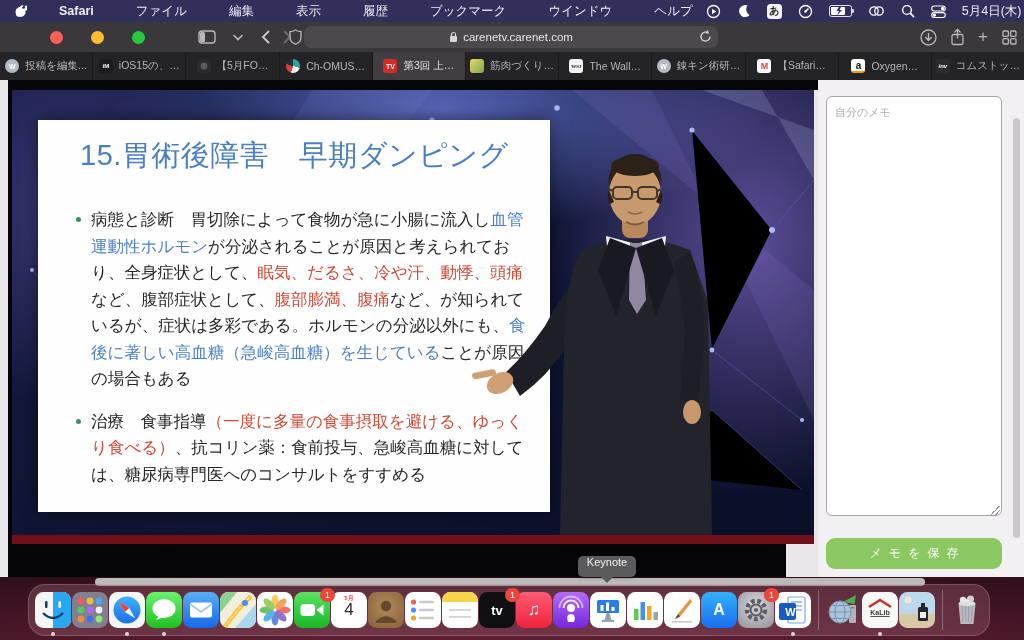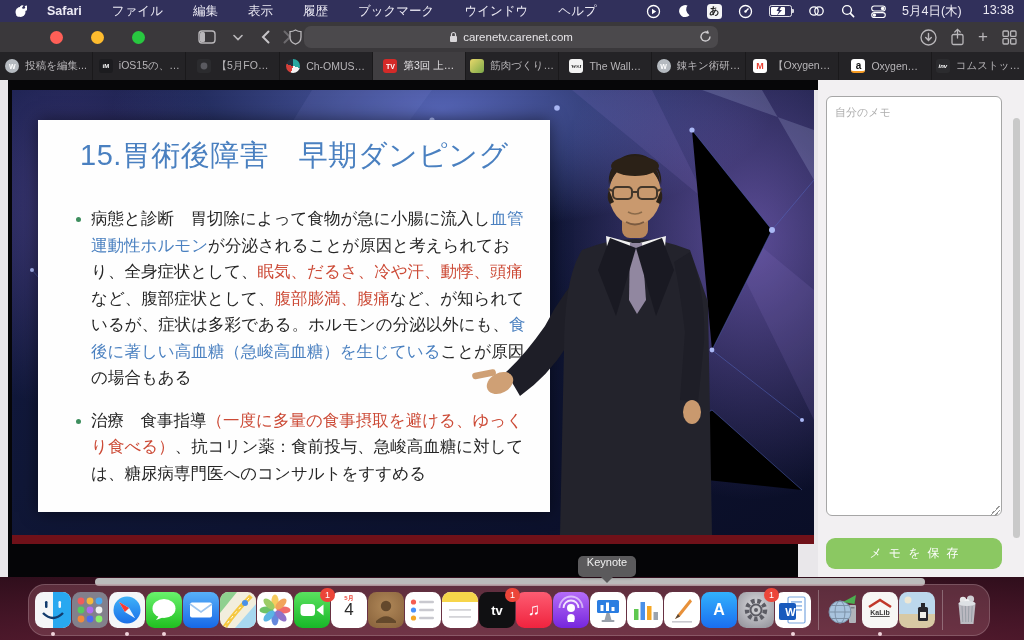--- a/index.html
+++ b/index.html
@@ -1,21 +1,21 @@
 <!DOCTYPE html>
 <html><head>
 <meta charset="utf-8">
 <style>
   html,body{margin:0;padding:0;background:#000;}
   #screen{position:relative;width:1024px;height:640px;overflow:hidden;
     font-family:"Liberation Sans","DejaVu Sans",sans-serif;background:#e9e7ea;}
   
   #menubar{position:absolute;left:0;top:0;width:1024px;height:22px;background:#31305b;
     display:flex;align-items:center;color:#eceaf4;font-size:12.5px;}
-  #menubar .left{display:flex;align-items:center;gap:4px;text-align:center;}
+  #menubar .left{display:flex;align-items:center;gap:16px;text-align:center;}
   .mi{padding:0 13px;white-space:nowrap;}
   .mi.app{font-weight:bold;padding-left:16px;}
   #apple-logo{margin-left:14px;display:flex;align-items:center;}
   #menubar .right{margin-left:auto;display:flex;align-items:center;gap:16px;padding-right:10px;}
   .sticon{display:flex;align-items:center;}
   #inputsrc{width:15px;height:15px;background:#f5f5f7;color:#222;border-radius:3.5px;
     font-size:10px;display:flex;align-items:center;justify-content:center;font-weight:bold;}
   #battery{position:relative;width:21px;height:10px;border:1px solid rgba(255,255,255,.85);border-radius:2.5px;}
   #battery .fill{position:absolute;left:1px;top:1px;bottom:1px;width:14px;background:#fff;border-radius:1px;}
   #battery .nub{position:absolute;right:-3px;top:2.5px;width:2px;height:4px;background:rgba(255,255,255,.8);border-radius:0 1px 1px 0;}
@@ -31,26 +31,26 @@
   
   #tabbar{position:absolute;left:0;top:52px;width:1024px;height:28px;background:#242326;display:flex;}
   .tab{flex:1 1 0;display:flex;align-items:center;justify-content:center;gap:6px;font-size:10.5px;color:#b7b5b8;
     border-right:1px solid #1a191b;overflow:hidden;white-space:nowrap;}
   .tab.active{background:#403e41;color:#e2e0e3;}
   .fv{flex:0 0 auto;width:14px;height:14px;border-radius:3px;display:flex;align-items:center;justify-content:center;
     font-size:7px;font-weight:bold;}
   .fv.round{border-radius:50%;}
   
   #topstrip{position:absolute;left:8px;top:80px;width:1008px;height:10px;background:#060608;}
-  #player{position:absolute;left:8px;top:90px;width:778px;height:487px;background:#050507;padding-left:12px;}
+  #player{position:absolute;left:8px;top:90px;width:778px;height:487px;background:#050507;}
   #videoarea{position:absolute;left:4px;top:0;width:802px;height:445px;overflow:hidden;background:#0d1333;}
   #slide{position:absolute;left:26px;top:30px;width:512px;height:392px;background:#fefefe;box-shadow:0 0 16px rgba(0,0,0,.5);}
   #slide-inner{padding:14px 26px 0 36px;}
   #slide-title{color:#4a80c0;font-size:29px;letter-spacing:.5px;margin:2px 0 30px 6px;font-weight:500;}
-  .bullets{margin:0;padding:0;list-style:none;width:452px;font-family:Liberation Serif, serif;}
+  .bullets{margin:0;padding:0;list-style:none;width:452px;}
   .bullets li{position:relative;padding-left:17px;font-size:16.5px;line-height:26.5px;color:#262626;}
   .bullets li + li{margin-top:16px;}
   .bullets li::before{content:"";position:absolute;left:2px;top:11px;width:5px;height:5px;border-radius:50%;background:#3e8e5e;}
   .rd{color:#cc4a36;} .bl{color:#4a80c0;}
   #redstrip{position:absolute;left:4px;top:445px;width:802px;height:9px;background:#701119;}
   #ptitlebar{position:absolute;left:12px;top:457px;width:786px;height:26px;background:linear-gradient(#d6d6d6,#c2c2c2);
     border-radius:2px;display:flex;align-items:center;color:#1c1c1c;font-size:13px;font-weight:bold;padding-left:24px;box-sizing:border-box;}
   #presenter{position:absolute;left:454px;top:60px;}
   
   #notespanel{position:absolute;left:818px;top:80px;width:206px;height:497px;background:#f2f0f2;}
@@ -272,21 +272,21 @@
     <div class="tab">
       <span class="fv" style="background:#f2f2f2;color:#111;font-size:5px;font-family:'Liberation Serif',serif;">WSJ</span>
       <span>The Wall…</span>
     </div>
     <div class="tab">
       <span class="fv round" style="background:#b5bac0;color:#fff;">W</span>
       <span>錬キン術研…</span>
     </div>
     <div class="tab">
       <span class="fv" style="background:#fff;color:#ea4335;font-size:9px;">M</span>
-      <span>【Oxygen…</span>
+      <span>【Safari…</span>
     </div>
     <div class="tab">
       <span class="fv" style="background:#fff;color:#111;font-size:10px;border-bottom:2px solid #f59a23;box-sizing:border-box;">a</span>
       <span>Oxygen…</span>
     </div>
     <div class="tab" style="border-right:none">
       <span class="fv" style="background:#2b2b2e;color:#fff;font-size:6px;font-style:italic;">inv</span>
       <span>コムストッ…</span>
     </div>
   </div>

